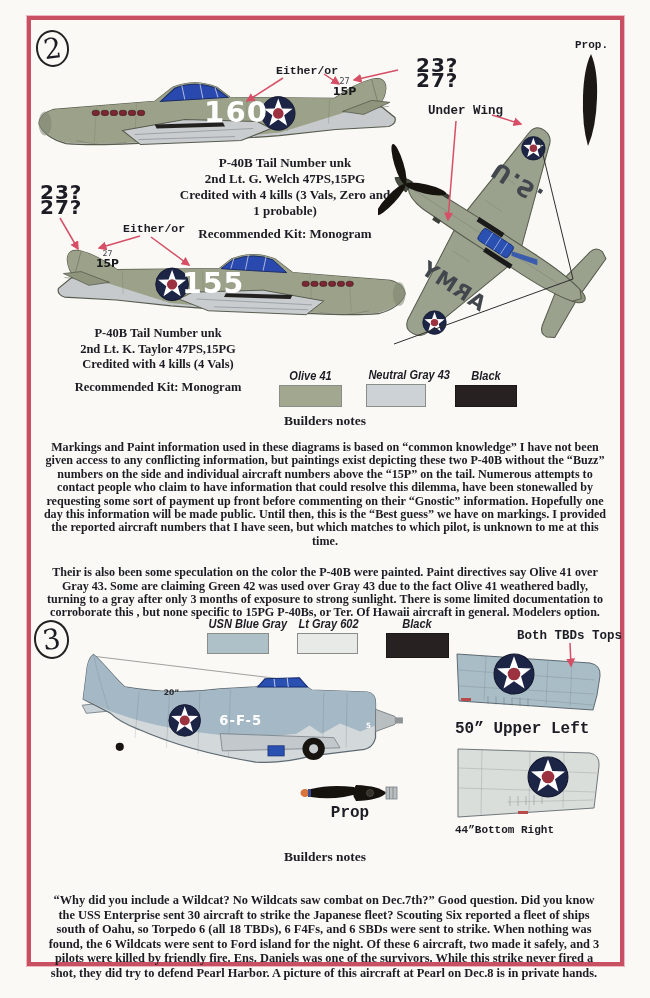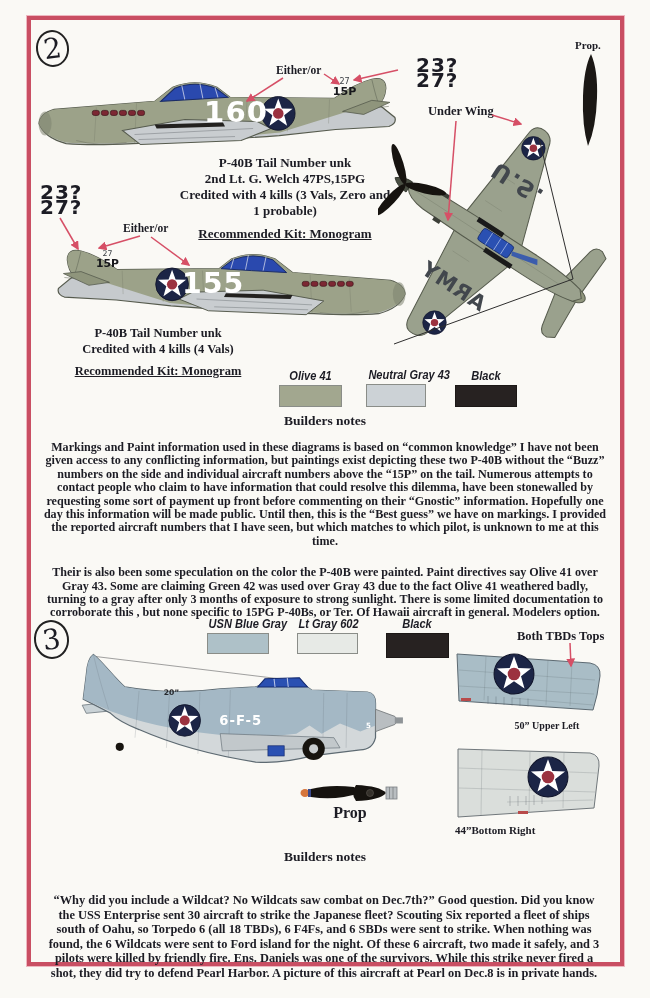--- a/index.html
+++ b/index.html
@@ -2,24 +2,24 @@
 <html><head>
 <meta charset="utf-8">
 <style>
   html,body{margin:0;padding:0;background:#f6f4ef;}
   #sheet{position:relative;width:650px;height:998px;background:#faf9f5;overflow:hidden;
          font-family:"Liberation Serif",serif;color:#1c1c24;}
   #frame{position:absolute;left:27px;top:16px;width:597px;height:950px;box-sizing:border-box;
          border:4px solid #c94f63;box-shadow:0 0 0 1px #eeb7c0;}
   .abs{position:absolute;}
   .lbl{font-weight:bold;white-space:nowrap;}
-  .serif-lbl{font-family:Liberation Serif, serif;}
+  .serif-lbl{font-family:Liberation Mono, monospace;}
   .qmark{font-family:"DejaVu Sans",sans-serif;font-weight:bold;font-size:20px;line-height:15px;letter-spacing:1px;}
   .caption{text-align:center;font-weight:bold;font-size:13px;line-height:16px;}
-  .caption .kit{margin-top:7px;text-decoration:underline;}
+  .caption .kit{margin-top:7px;}
   .cap-sm{font-size:12.5px;line-height:15.5px;}
   .circle-num{box-sizing:border-box;border:2px solid #222;border-radius:50%;
               display:flex;align-items:center;justify-content:center;
               font-family:"DejaVu Serif",serif;font-size:28px;transform:rotate(-8deg);background:#faf9f5;}
   .swatch{position:absolute;text-align:center;}
   .swatch .sw-label{font-family:"Liberation Sans",sans-serif;font-style:italic;font-weight:bold;
                     font-size:12px;white-space:nowrap;transform:scaleX(.92);margin-bottom:2px;}
   .swatch .sw-box{margin:0 auto;border:1px solid #8a8d88;}
   .notes-head{width:650px;text-align:center;font-weight:bold;font-size:13.5px;}
   .para{font-weight:bold;font-size:12.1px;line-height:13.4px;text-align:center;}
@@ -103,20 +103,21 @@
   <svg class="abs" style="left:36px;top:243px;" width="372" height="113" viewBox="0 0 380 115">
     <use href="#p40-side" transform="translate(380,0) scale(-1,1)"></use>
     <use href="#insignia" transform="translate(139,42) scale(0.88)"></use>
     <text x="181" y="51" text-anchor="middle" font-size="29" font-weight="bold" fill="#ffffff" letter-spacing="1">155</text>
     <text x="73" y="13" text-anchor="middle" font-size="8" fill="#3c4046">27</text>
     <text x="73" y="24" text-anchor="middle" font-size="11" font-weight="bold" fill="#17181c">15P</text>
   </svg>
 
   <div class="abs caption cap-sm" style="left:30px;top:326px;width:256px;">
     <div>P-40B Tail Number unk</div>
+    <div>2nd Lt. K. Taylor 47PS,15PG</div>
     <div>Credited with 4 kills (4 Vals)</div>
     <div class="kit">Recommended Kit: Monogram</div>
   </div>
 
   <div class="abs lbl serif-lbl" style="left:575px;top:39px;font-size:11px;">Prop.</div>
   <svg class="abs" style="left:576px;top:52px;" width="30" height="96" viewBox="0 0 30 96">
     <path d="M15,2 Q22,18 21,46 Q20,76 12,94 Q6,74 7,44 Q8,16 15,2 Z" fill="#1b1815"></path>
   </svg>
 
   <div class="abs lbl serif-lbl" style="left:428px;top:104px;font-size:12.5px;">Under Wing</div>
@@ -226,21 +227,21 @@
   <div class="abs lbl serif-lbl" style="left:517px;top:629px;font-size:12.5px;">Both TBDs Tops</div>
 
   <svg class="abs" style="left:452px;top:648px;" width="152" height="74" viewBox="0 0 152 74">
     <path d="M5,6 L138,15 Q149,17 148,28 L145,47 L141,62 L7,53 Z" fill="#a9bdc6" stroke="#5d6a72" stroke-width="1"></path>
     <path d="M7,22 L143,32 M7,38 L142,46 M60,50 L141,57 M34,8 L32,52 M96,12 L94,57 M120,14 L118,58" stroke="#5d6a72" stroke-width="0.5" fill="none" opacity="0.45"></path>
     <path d="M36,48 L36,56 M44,48.5 L44,56.5 M52,49 L52,57 M60,49.5 L60,57.5 M68,50 L68,58 M76,50.5 L76,58.5" stroke="#5d6a72" stroke-width="0.7" opacity="0.6"></path>
     <rect x="9" y="50" width="10" height="3" fill="#b84a4a"></rect>
     <use href="#insignia" transform="translate(62,26) scale(1.05)"></use>
     <text x="124" y="26" text-anchor="middle" font-size="10" font-weight="bold" fill="#ffffff" transform="rotate(90 124 26)"></text>
   </svg>
-  <div class="abs lbl serif-lbl" style="left:472px;top:720px;width:150px;text-align:center;font-size:10px;">50” Upper Left</div>
+  <div class="abs lbl serif-lbl" style="left:455px;top:720px;width:150px;font-size:16px;">50” Upper Left</div>
 
   <svg class="abs" style="left:452px;top:740px;" width="152" height="84" viewBox="0 0 152 84">
     <path d="M6,9 L138,13 Q148,15 147,26 L142,68 L6,77 Z" fill="#dadedb" stroke="#70777b" stroke-width="1"></path>
     <path d="M7,28 L145,33 M7,48 L143,52 M55,62 L141,60 M30,10 L29,76 M78,12 L77,72 M112,13 L111,68" stroke="#70777b" stroke-width="0.5" fill="none" opacity="0.5"></path>
     <path d="M58,56 L58,66 M66,56 L66,66 M74,56 L74,65 M82,55 L82,65 M90,55 L90,64" stroke="#70777b" stroke-width="0.7" opacity="0.6"></path>
     <rect x="66" y="71" width="10" height="3" fill="#b84a4a"></rect>
     <use href="#insignia" transform="translate(96,37) scale(1.05)"></use>
   </svg>
   <div class="abs lbl serif-lbl" style="left:455px;top:824px;width:150px;text-align:left;font-size:11px;">44”Bottom Right</div>
 

